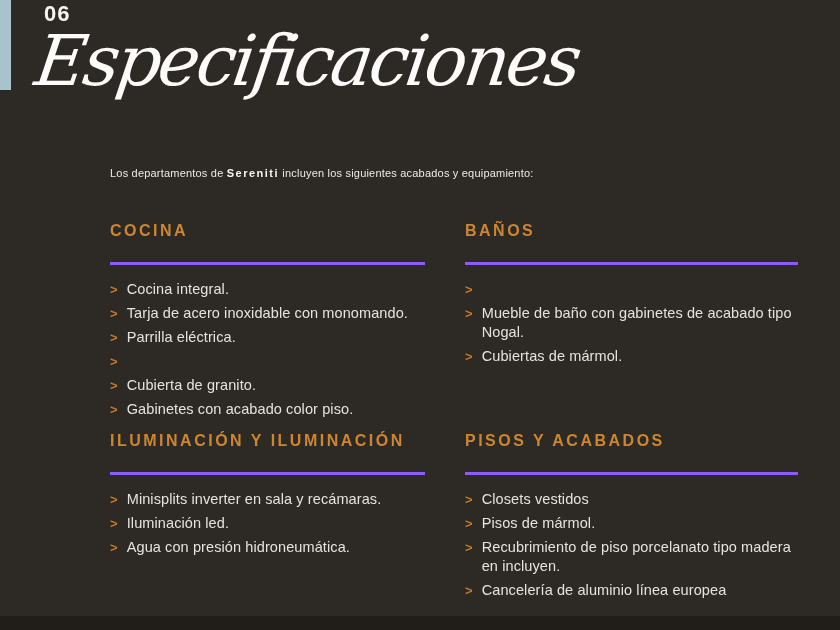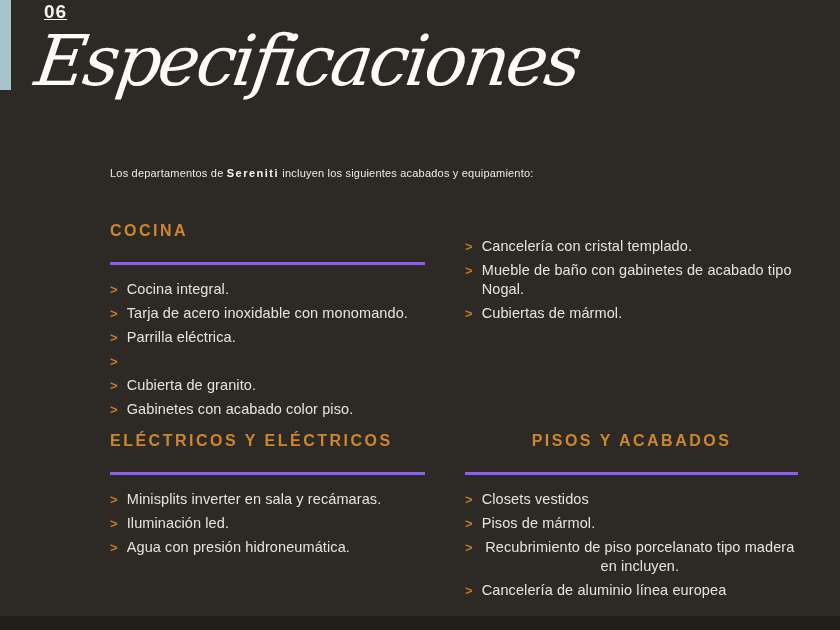--- a/index.html
+++ b/index.html
@@ -15,24 +15,23 @@
   .accent-bar {
     position: absolute;
     left: 0; top: 0;
     width: 11px; height: 90px;
     background: #a9c3cc;
   }
   .page-number {
     position: absolute;
     left: 44px; top: 1px;
     color: #f6f4f1;
-    font-size: 19px;
+    font-size: 22px;
     font-weight: bold;
     letter-spacing: 1px;
-    text-decoration: underline;
   }
   .page-title {
     position: absolute;
     left: 36px; top: 20px;
     color: #fdfcfa;
     font-family: "DejaVu Serif", serif;
     font-style: italic;
     font-size: 70px;
     letter-spacing: -3px;
     transform: skewX(-8deg);
@@ -47,21 +46,21 @@
   }
   .intro .brand {
     font-weight: bold;
     letter-spacing: 1.5px;
     color: #f7f5f2;
   }
   .section { position: absolute; }
   .section-cocina      { left: 110px; top: 222px; width: 315px; }
   .section-banos       { left: 465px; top: 222px; width: 333px; }
   .section-iluminacion { left: 110px; top: 432px; width: 315px; }
-  .section-pisos       { left: 465px; top: 432px; width: 333px; text-align: center; }
+  .section-pisos       { left: 465px; top: 432px; width: 333px; }
   .section-title {
     margin: 0;
     color: #cd862f;
     font-size: 16px;
     font-weight: bold;
     letter-spacing: 2.5px;
     padding-bottom: 22px;
     border-bottom: 3px solid #8b5cf6;
   }
   .section-items {
@@ -128,38 +127,38 @@
           <span>Cubierta de granito.</span>
         </li>
       <li>
           <span class="bullet">&gt;</span>
           <span>Gabinetes con acabado color piso.</span>
         </li>
     </ul>
   </div>
 
   <div class="section section-banos">
+    <h3 class="section-title">BAÑOS</h3>
     <ul class="section-items">
       <li>
           <span class="bullet">&gt;</span>
-          <span>Cancelería con cristal templado.</span>
         </li>
       <li>
           <span class="bullet">&gt;</span>
           <span>Mueble de baño con gabinetes de acabado tipo Nogal.</span>
         </li>
       <li>
           <span class="bullet">&gt;</span>
           <span>Cubiertas de mármol.</span>
         </li>
     </ul>
   </div>
 
   <div class="section section-iluminacion">
-    <h3 class="section-title">ELÉCTRICOS Y ELÉCTRICOS</h3>
+    <h3 class="section-title">ILUMINACIÓN Y ILUMINACIÓN</h3>
     <ul class="section-items">
       <li>
           <span class="bullet">&gt;</span>
           <span>Minisplits inverter en sala y recámaras.</span>
         </li>
       <li>
           <span class="bullet">&gt;</span>
           <span>Iluminación led.</span>
         </li>
       <li>

